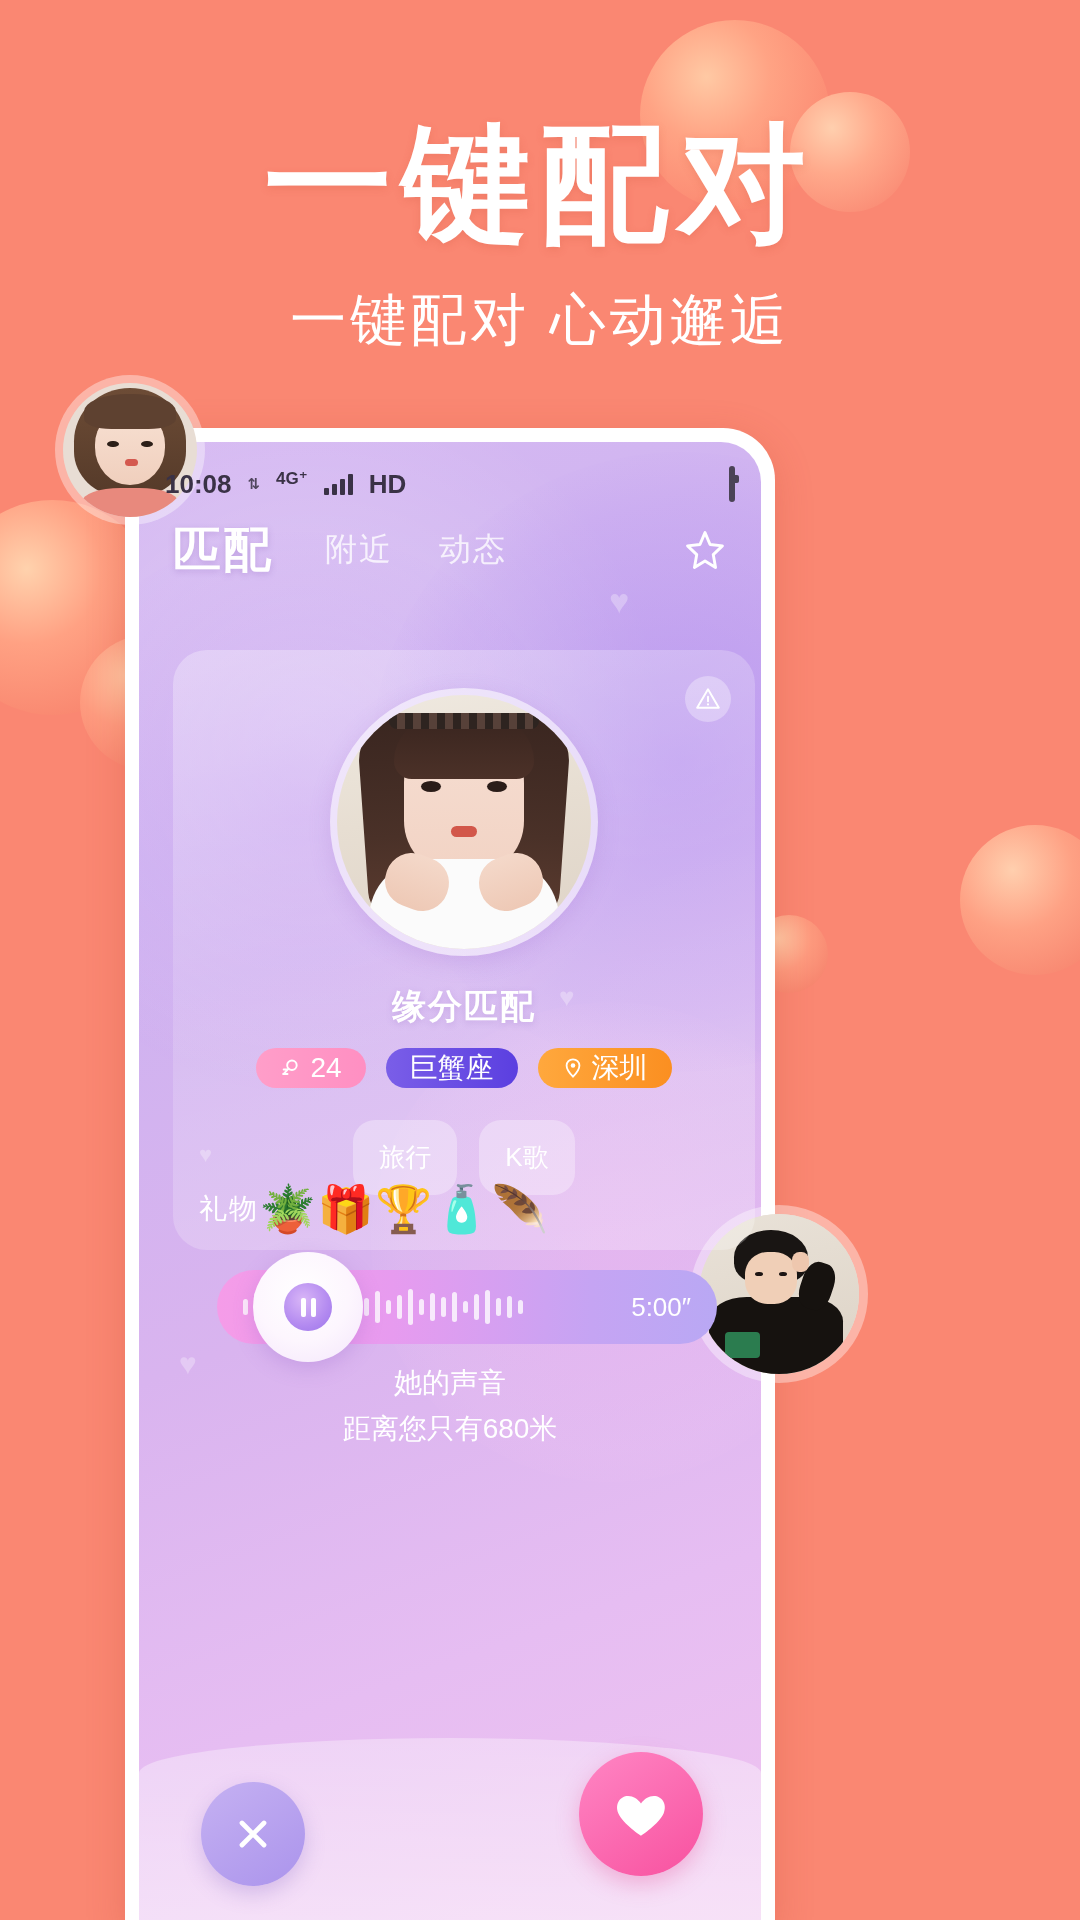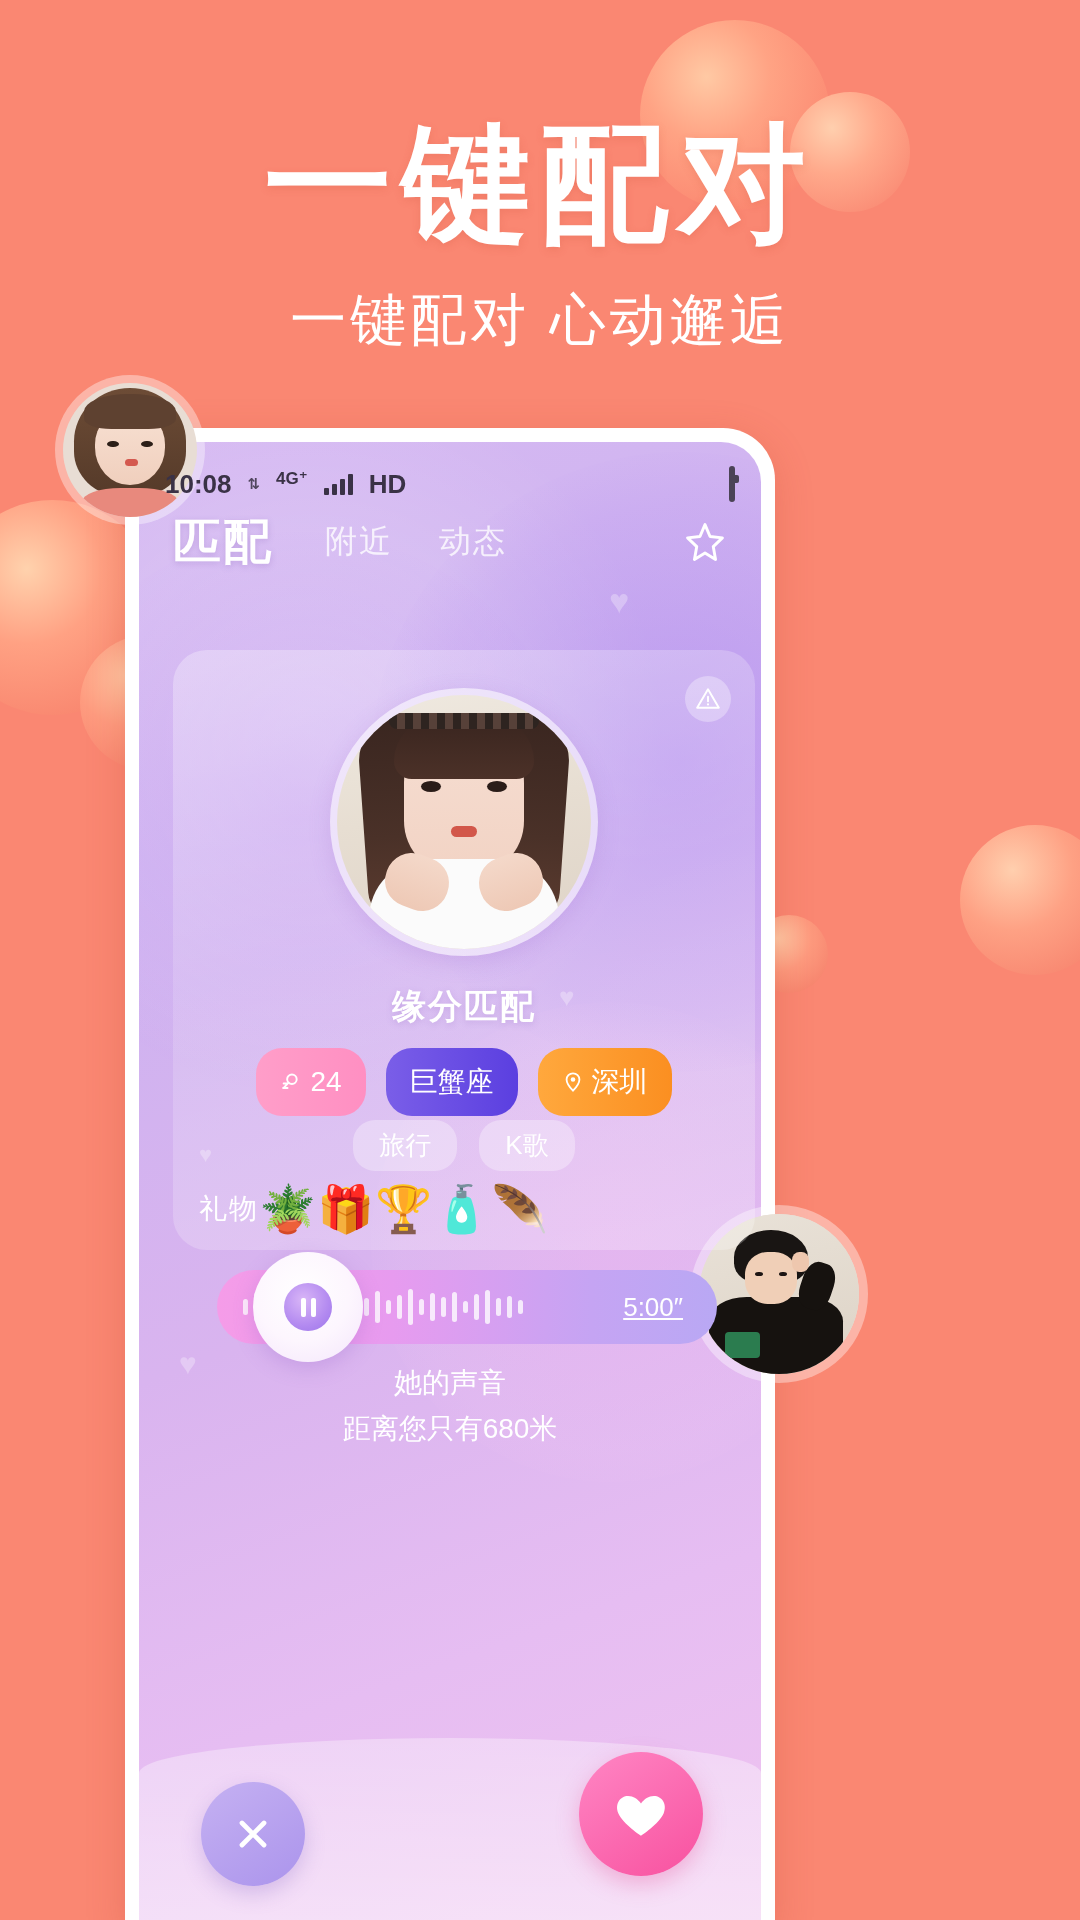--- a/index.html
+++ b/index.html
@@ -81,21 +81,21 @@
   .sig i:nth-child(1){height:7px}.sig i:nth-child(2){height:11px}
   .sig i:nth-child(3){height:16px}.sig i:nth-child(4){height:21px}
   .sb-right { margin-left:auto; }
   .batt { width:44px; height:22px; border:3px solid #4b4356; border-radius:6px; position:relative; }
   .batt::after { content:""; position:absolute; right:-7px; top:6px; width:4px; height:8px;
                  background:#4b4356; border-radius:0 2px 2px 0; }
   .batt i { position:absolute; left:2px; top:2px; bottom:2px; width:55%; background:#4b4356; border-radius:2px; }
 
   
   .navbar {
-    position:absolute; top:60px; left:0; width:100%; height:80px; z-index:6;
+    position:absolute; top:68px; left:0; width:100%; height:80px; z-index:6;
     display:flex; align-items:center; padding:0 34px;
   }
   .nav-active { color:#fff; font-size:48px; font-weight:bold; letter-spacing:2px;
                 text-shadow:0 2px 6px rgba(130,90,180,.28); }
   .nav-tab { color:rgba(255,255,255,.78); font-size:32px; margin-left:46px; letter-spacing:2px; }
   .nav-tab.first { margin-left:52px; }
   .nav-star { margin-left:auto; width:44px; height:44px; }
 
   
   .card {
@@ -142,46 +142,46 @@
   .av-hand.l { left:48px; transform:rotate(20deg); }
   .av-hand.r { right:48px; transform:rotate(-20deg); }
 
   .uname {
     position:absolute; left:0; top:334px; width:100%; text-align:center;
     color:#fff; font-size:34px; font-weight:600; letter-spacing:2px;
     text-shadow:0 2px 6px rgba(140,95,190,.25);
   }
   .pills { position:absolute; left:0; top:398px; width:100%;
            display:flex; justify-content:center; gap:20px; }
-  .pill { height:68px; border-radius:26px; padding:0 24px; display:flex; align-items:center;
+  .pill { height:40px; border-radius:26px; padding:0 24px; display:flex; align-items:center;
           gap:8px; color:#fff; font-size:28px; font-weight:500; }
   .pill.age { background:linear-gradient(90deg,#ff9ec9 0%,#ff8fc2 100%); }
   .pill.zodiac { background:linear-gradient(90deg,#7a5ee8 0%,#5b3fe0 100%); }
   .pill.city { background:linear-gradient(90deg,#ffa83d 0%,#fb8f21 100%); }
 
   .itags { position:absolute; left:0; top:470px; width:100%;
            display:flex; justify-content:center; gap:22px; }
-  .itag { background:rgba(255,255,255,.32); border-radius:22px; padding:8px 26px;
+  .itag { background:rgba(255,255,255,.32); border-radius:22px; padding:20px 26px;
           color:#fff; font-size:26px; }
 
   .gifts { position:absolute; left:26px; top:528px; right:26px; height:62px;
            display:flex; align-items:center; }
   .gifts-label { color:#fff; font-size:28px; letter-spacing:2px; }
   .gift { width:58px; height:58px; font-size:46px; line-height:58px; text-align:center; }
 
   
   .player {
     position:absolute; left:78px; top:828px; width:500px; height:74px;
     border-radius:37px; z-index:5;
     background:linear-gradient(90deg,#f59ce8 0%,#e79bef 35%,#c5a4f3 75%,#b9a8f4 100%);
     display:flex; align-items:center;
   }
   .wave { display:flex; align-items:center; gap:6px; margin-left:26px; height:40px; }
   .wave i { width:5px; border-radius:3px; background:rgba(255,255,255,.78); }
-  .dur { margin-left:auto; margin-right:34px; color:#fff; font-size:26px;text-decoration:underline; }
+  .dur { margin-left:auto; margin-right:26px; color:#fff; font-size:26px; }
   .playbtn {
     position:absolute; left:36px; top:-18px; width:110px; height:110px; border-radius:50%;
     background:radial-gradient(circle at 45% 38%, #ffffff 0%, #fdf6fe 52%, #f3e5fb 100%);
     box-shadow:0 6px 20px rgba(150,100,200,.28);
     display:flex; align-items:center; justify-content:center; z-index:6;
   }
   .playbtn .core {
     width:48px; height:48px; border-radius:50%;
     background:radial-gradient(circle at 40% 35%, #d9b6f7 0%, #b38af0 60%, #9a74ea 100%);
     display:flex; align-items:center; justify-content:center; gap:5px;

